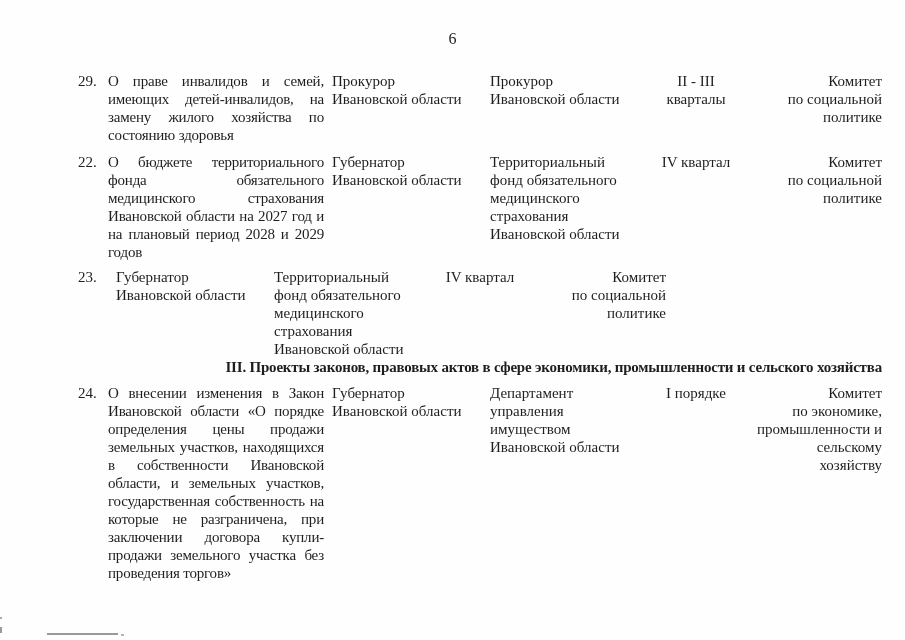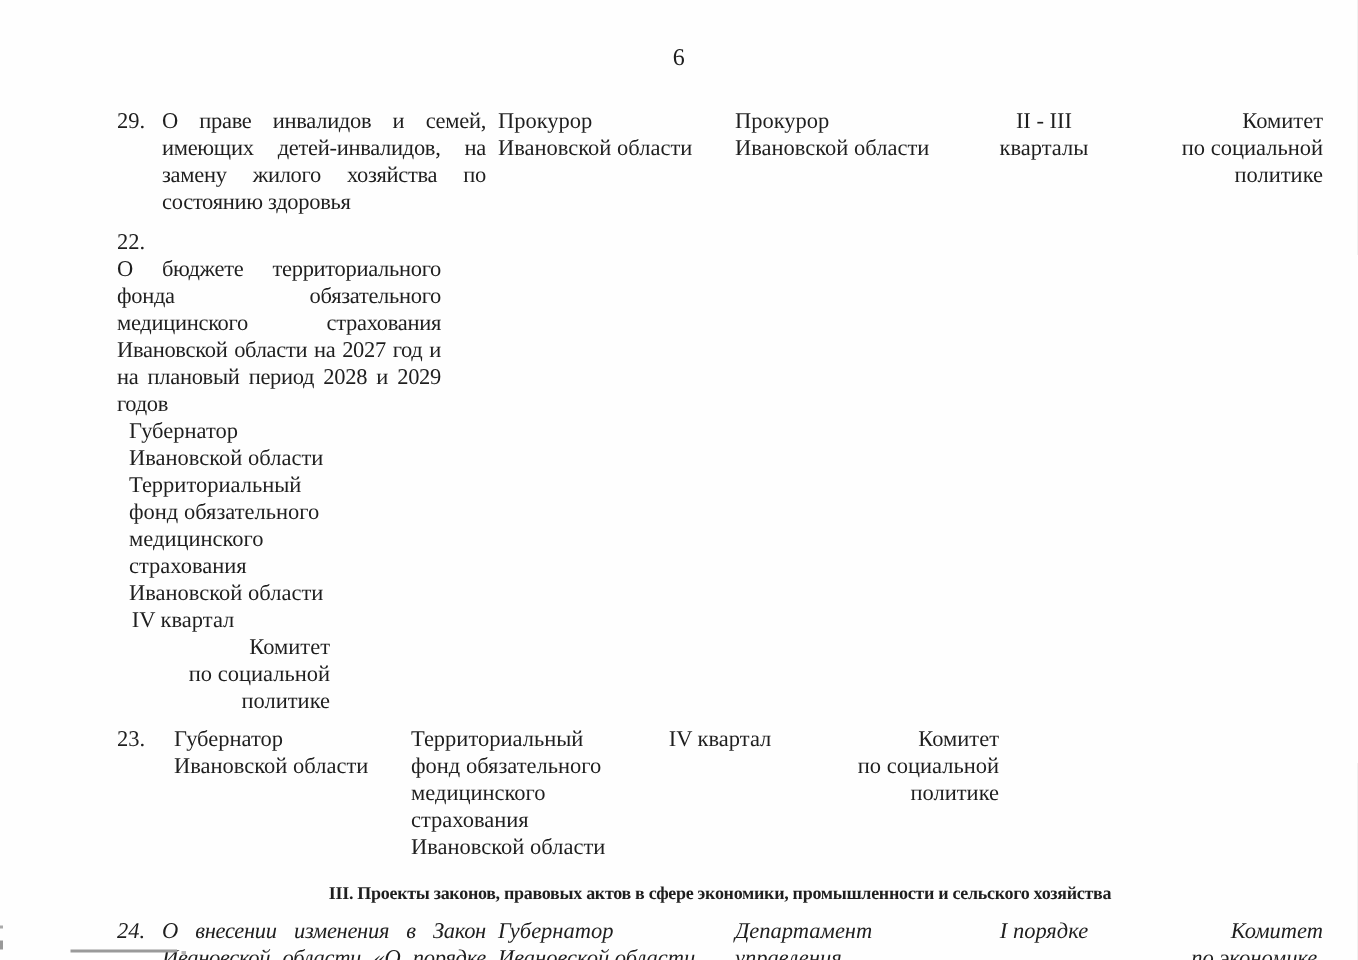--- a/index.html
+++ b/index.html
@@ -30,35 +30,35 @@
     top: 72px;
     left: 78px;
     width: 804px;
   }
   .row {
     display: flex;
     align-items: flex-start;
     font-size: 15px;
     line-height: 18px;
   }
-  .row-22 { margin-top: 9px; flex-direction: column; }
+  .row-22 { margin-top: 9px; }
   .row-23 { margin-top: 7px; }
-  .row-24 { margin-top: 8px; font-style: italic; }
+  .row-24 { margin-top: 8px; }
   .col-num   { flex: none; width: 30px; }
   .col-title { flex: none; width: 216px; text-align: justify; letter-spacing: -0.2px; }
   .col-init  { flex: none; width: 150px; margin-left: 8px;  white-space: pre-line; }
   .col-resp  { flex: none; width: 162px; margin-left: 8px;  white-space: pre-line; }
   .col-term  { flex: none; width: 88px;  text-align: center; white-space: pre-line; }
   .col-comm  { flex: none; width: 132px; margin-left: 10px; white-space: pre-line; text-align: right; }
   .section-heading {
-    margin-top: 12px;
-    font-size: 12px;
+    margin-top: 0;
+    font-size: 15px;
     line-height: 18px;
     font-weight: bold;
-    text-align: center;
+    text-align: right;
     letter-spacing: -0.2px;
   }
   .artifact { position: absolute; background: #9a9a9a; }
   .artifact-line { left: 47px;  top: 633px; width: 71px; height: 2px; }
   .artifact-dot  { left: 121px; top: 634px; width: 3px;  height: 2px; background: #b5b5b5; }
   .edge-mark-1   { left: 0;     top: 617px; width: 2px;  height: 2px; background: #aaaaaa; }
   .edge-mark-2   { left: 0;     top: 627px; width: 2px;  height: 6px; background: #999999; }
 </style>
 </head>
 <body>

